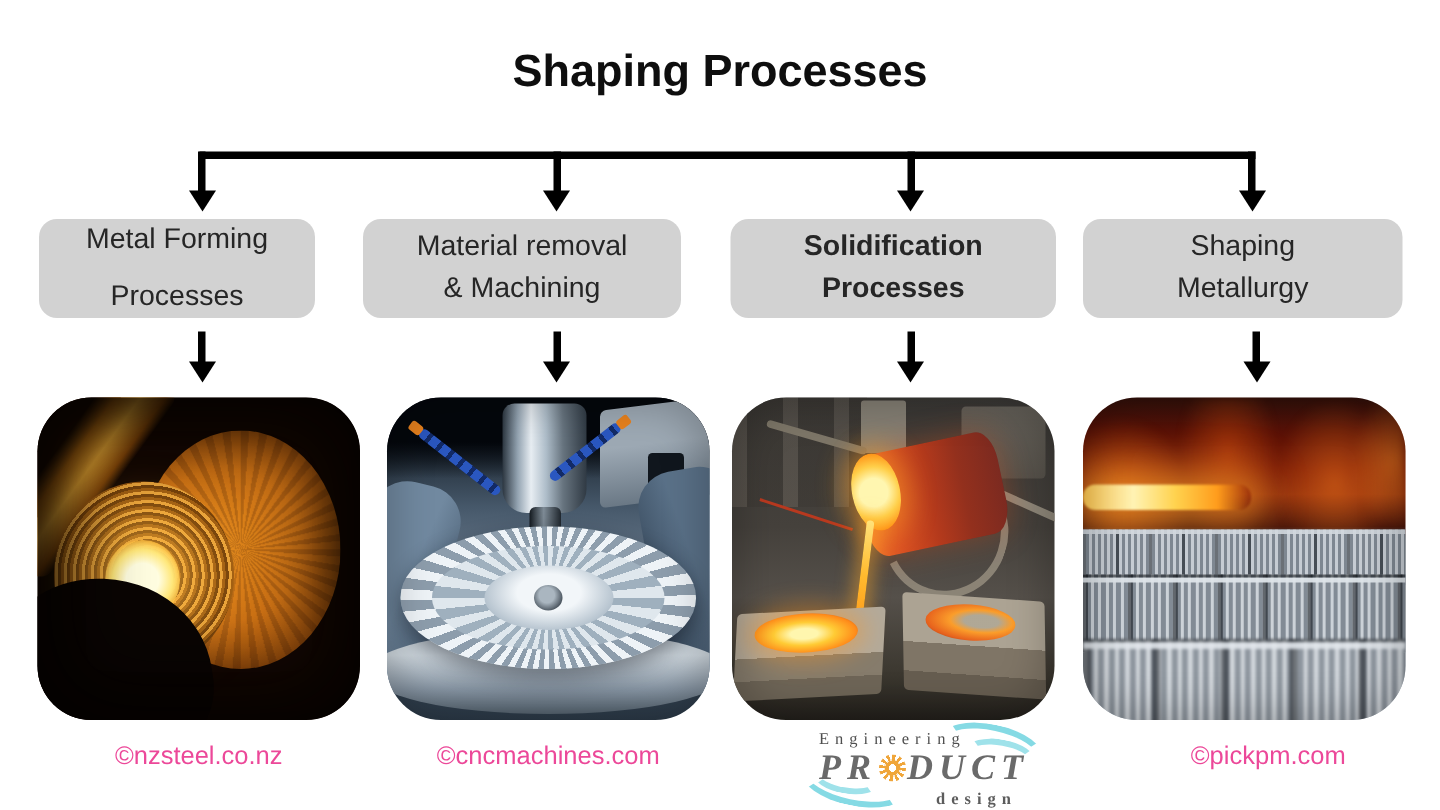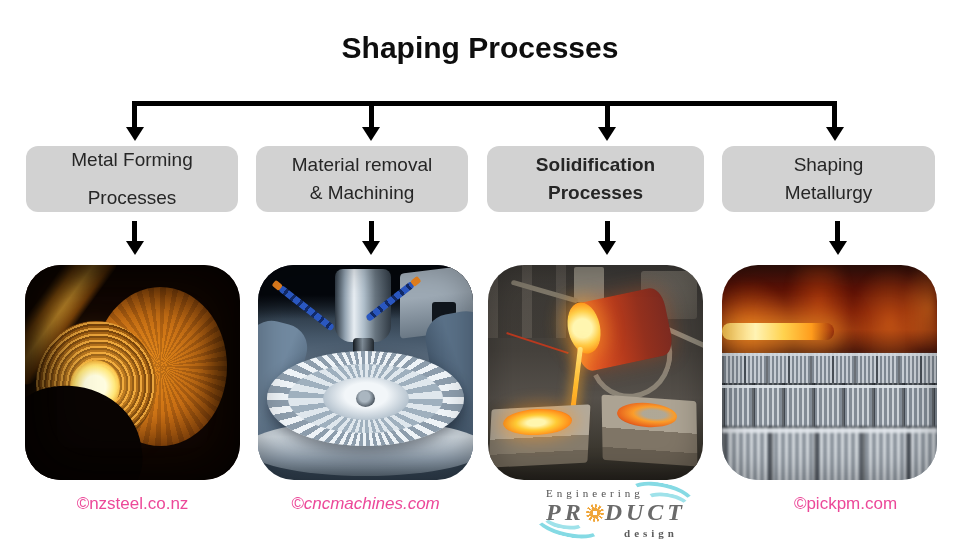--- a/index.html
+++ b/index.html
@@ -185,25 +185,25 @@
 
   <div class="stem r2" style="left:132px;"></div>
   <div class="stem r2" style="left:369px;"></div>
   <div class="stem r2" style="left:605px;"></div>
   <div class="stem r2" style="left:835px;"></div>
   <div class="ahead r2" style="left:126px;"></div>
   <div class="ahead r2" style="left:362px;"></div>
   <div class="ahead r2" style="left:598px;"></div>
   <div class="ahead r2" style="left:829px;"></div>
 
-  <div class="box" style="left:26px; width:212px;gap:10px;">
+  <div class="box" style="left:26px; width:184px;gap:10px;">
     <span>Metal Forming</span>
     <span>Processes</span>
   </div>
-  <div class="box" style="left:256px; width:212px;">
+  <div class="box" style="left:242px; width:212px;">
     <span>Material removal</span>
     <span>&amp; Machining</span>
   </div>
   <div class="box" style="left:487px; width:217px;font-weight:bold;">
     <span>Solidification</span>
     <span>Processes</span>
   </div>
   <div class="box" style="left:722px; width:213px;">
     <span>Shaping</span>
     <span>Metallurgy</span>
@@ -255,21 +255,21 @@
 
   <div class="photo ph4" style="left:722px;">
     <div class="p4-flames"></div>
     <div class="p4-bar"></div>
     <div class="p4-rowback"></div>
     <div class="p4-rowmid"></div>
     <div class="p4-rowfront"></div>
   </div>
 
   <div class="caption" style="left:25px;">©nzsteel.co.nz</div>
-  <div class="caption" style="left:258px;font-style:italic;">©cncmachines.com</div>
+  <div class="caption" style="left:258px;">©cncmachines.com</div>
   <div class="caption" style="left:738px;">©pickpm.com</div>
 
   <div class="logo">
     <div class="swoosh tr"></div>
     <div class="swoosh tr2"></div>
     <div class="swoosh bl"></div>
     <div class="swoosh bl2"></div>
     <div class="logo-top">Engineering</div>
     <div class="logo-word"><span>PR</span><span class="logo-gear"></span><span>DUCT</span></div>
     <div class="logo-bottom">design</div>

